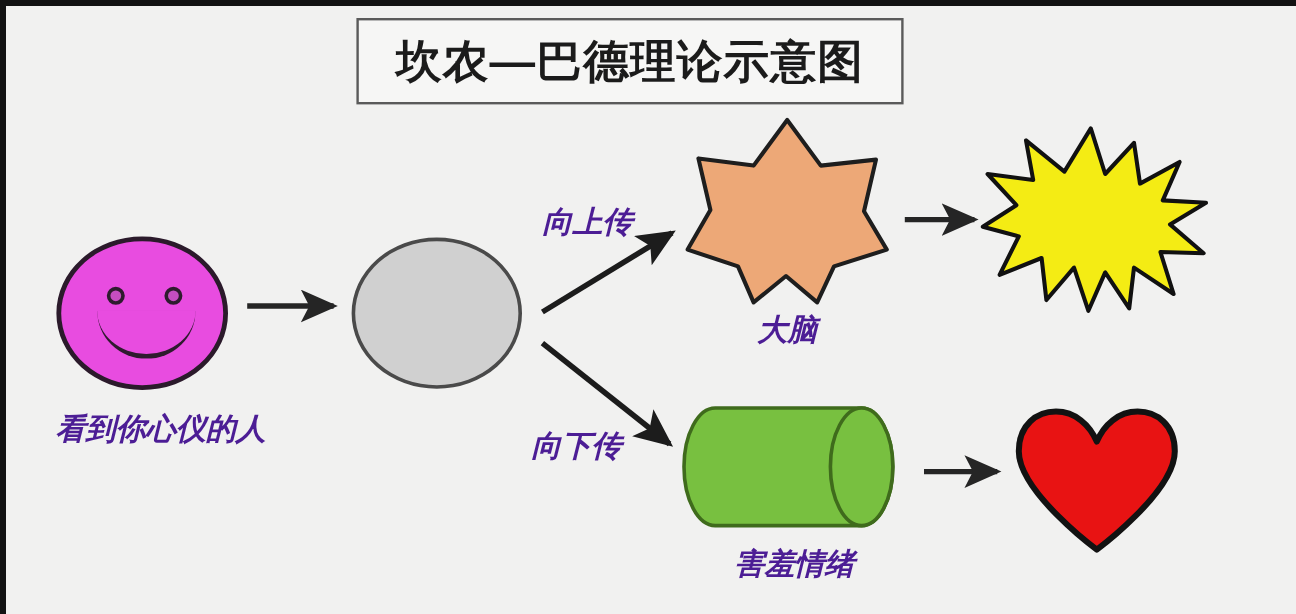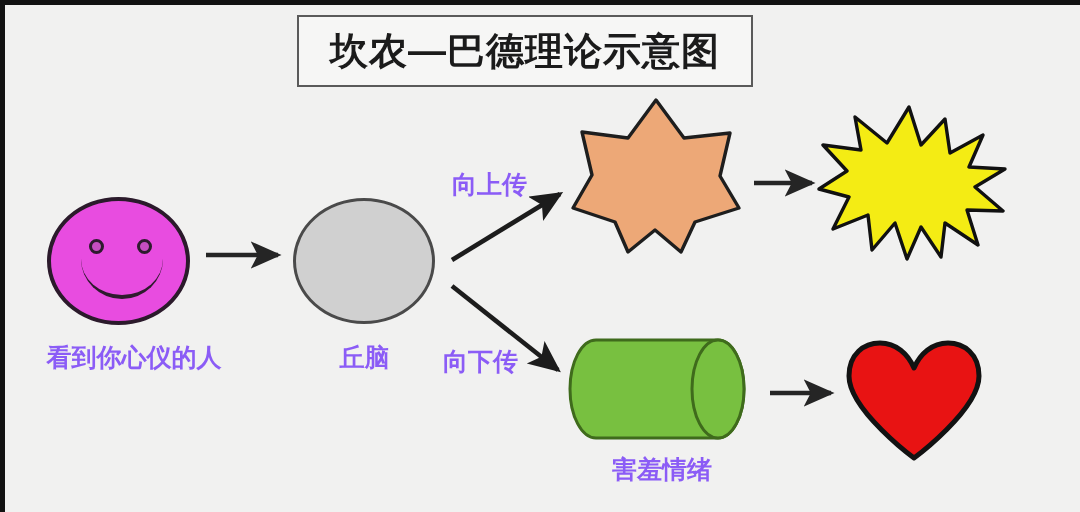--- a/index.html
+++ b/index.html
@@ -48,23 +48,24 @@
     letter-spacing: 1px;
     white-space: nowrap;
     text-align: right;
   }
 
   
   .caption {
     position: absolute;
     font-size: 25px;
     font-weight: 700;
-    color: #8b5cf6;
+    color: #4c1d95;
     white-space: nowrap;
     text-align: center;
+    font-style: italic;
   }
 
   
   .node { position: absolute; }
 
   
   #smiley {
     left: 47px; top: 197px;
     width: 143px; height: 128px;
   }
@@ -117,21 +118,21 @@
   
   .arrow-svg { position: absolute; overflow: visible; }
   #arrow-face-thalamus  { left: 204px; top: 240px; width: 84px;  height: 30px; }
   #arrow-up             { left: 448px; top: 182px; width: 130px; height: 84px; }
   #arrow-down           { left: 448px; top: 278px; width: 130px; height: 105px; }
   #arrow-brain-burst    { left: 752px; top: 168px; width: 70px;  height: 30px; }
   #arrow-cyl-heart      { left: 768px; top: 378px; width: 73px;  height: 30px; }
 
   
   #label-up   { left: 452px; top: 168px; }
-  #label-down { left: 443px; top: 345px; }
+  #label-down { left: 443px; top: 355px; }
 
   
   #cap-face     { left: 34px;  top: 341px; width: 200px; }
   #cap-thalamus { left: 317px; top: 341px; width: 95px;  }
   #cap-brain    { left: 601px; top: 258px; width: 110px; }
   #cap-burst    { left: 808px; top: 263px; width: 246px; }
   #cap-cyl      { left: 597px; top: 453px; width: 130px; }
   #cap-heart    { left: 826px; top: 456px; width: 232px; }
 </style>
 </head>
@@ -158,21 +159,20 @@
   <svg id="arrow-face-thalamus" class="arrow-svg" viewBox="0 0 84 30">
     <defs>
       <marker id="ah1" markerWidth="9" markerHeight="9" refX="6.2" refY="3.1" orient="auto">
         <path d="M0,0 L7,3.1 L0,6.2 L1.6,3.1 Z" fill="#252525"></path>
       </marker>
     </defs>
     <line x1="2" y1="15" x2="74" y2="15" stroke="#252525" stroke-width="4.4" marker-end="url(#ah1)"></line>
   </svg>
 
   <div id="thalamus" class="node"></div>
-  <div class="caption" id="cap-thalamus">丘脑</div>
 
   <svg id="arrow-up" class="arrow-svg" viewBox="0 0 130 84">
     <defs>
       <marker id="ah2" markerWidth="9" markerHeight="9" refX="6.2" refY="3.1" orient="auto">
         <path d="M0,0 L7,3.1 L0,6.2 L1.6,3.1 Z" fill="#1c1c1c"></path>
       </marker>
     </defs>
     <line x1="4" y1="78" x2="112" y2="12" stroke="#1c1c1c" stroke-width="4.6" marker-end="url(#ah2)"></line>
   </svg>
   <div class="caption" id="label-up">向上传</div>
@@ -183,20 +183,21 @@
         <path d="M0,0 L7,3.1 L0,6.2 L1.6,3.1 Z" fill="#1c1c1c"></path>
       </marker>
     </defs>
     <line x1="4" y1="8" x2="110" y2="92" stroke="#1c1c1c" stroke-width="4.6" marker-end="url(#ah3)"></line>
   </svg>
   <div class="caption" id="label-down">向下传</div>
 
   <svg id="brain-star" class="shape-svg" viewBox="0 0 170 160">
     <polygon points="85,4 113,42 159,37 149,80 168,112 124,126 110,156 84,134 57,156 44,126 2,112 21,79 11,36 57,42" fill="#eda877" stroke="#1e1e1e" stroke-width="3.4" stroke-linejoin="round"></polygon>
   </svg>
+  <div class="caption" id="cap-brain">大脑</div>
 
   <svg id="arrow-brain-burst" class="arrow-svg" viewBox="0 0 70 30">
     <defs>
       <marker id="ah4" markerWidth="9" markerHeight="9" refX="6.2" refY="3.1" orient="auto">
         <path d="M0,0 L7,3.1 L0,6.2 L1.6,3.1 Z" fill="#252525"></path>
       </marker>
     </defs>
     <line x1="2" y1="15" x2="60" y2="15" stroke="#252525" stroke-width="4.4" marker-end="url(#ah4)"></line>
   </svg>
 

